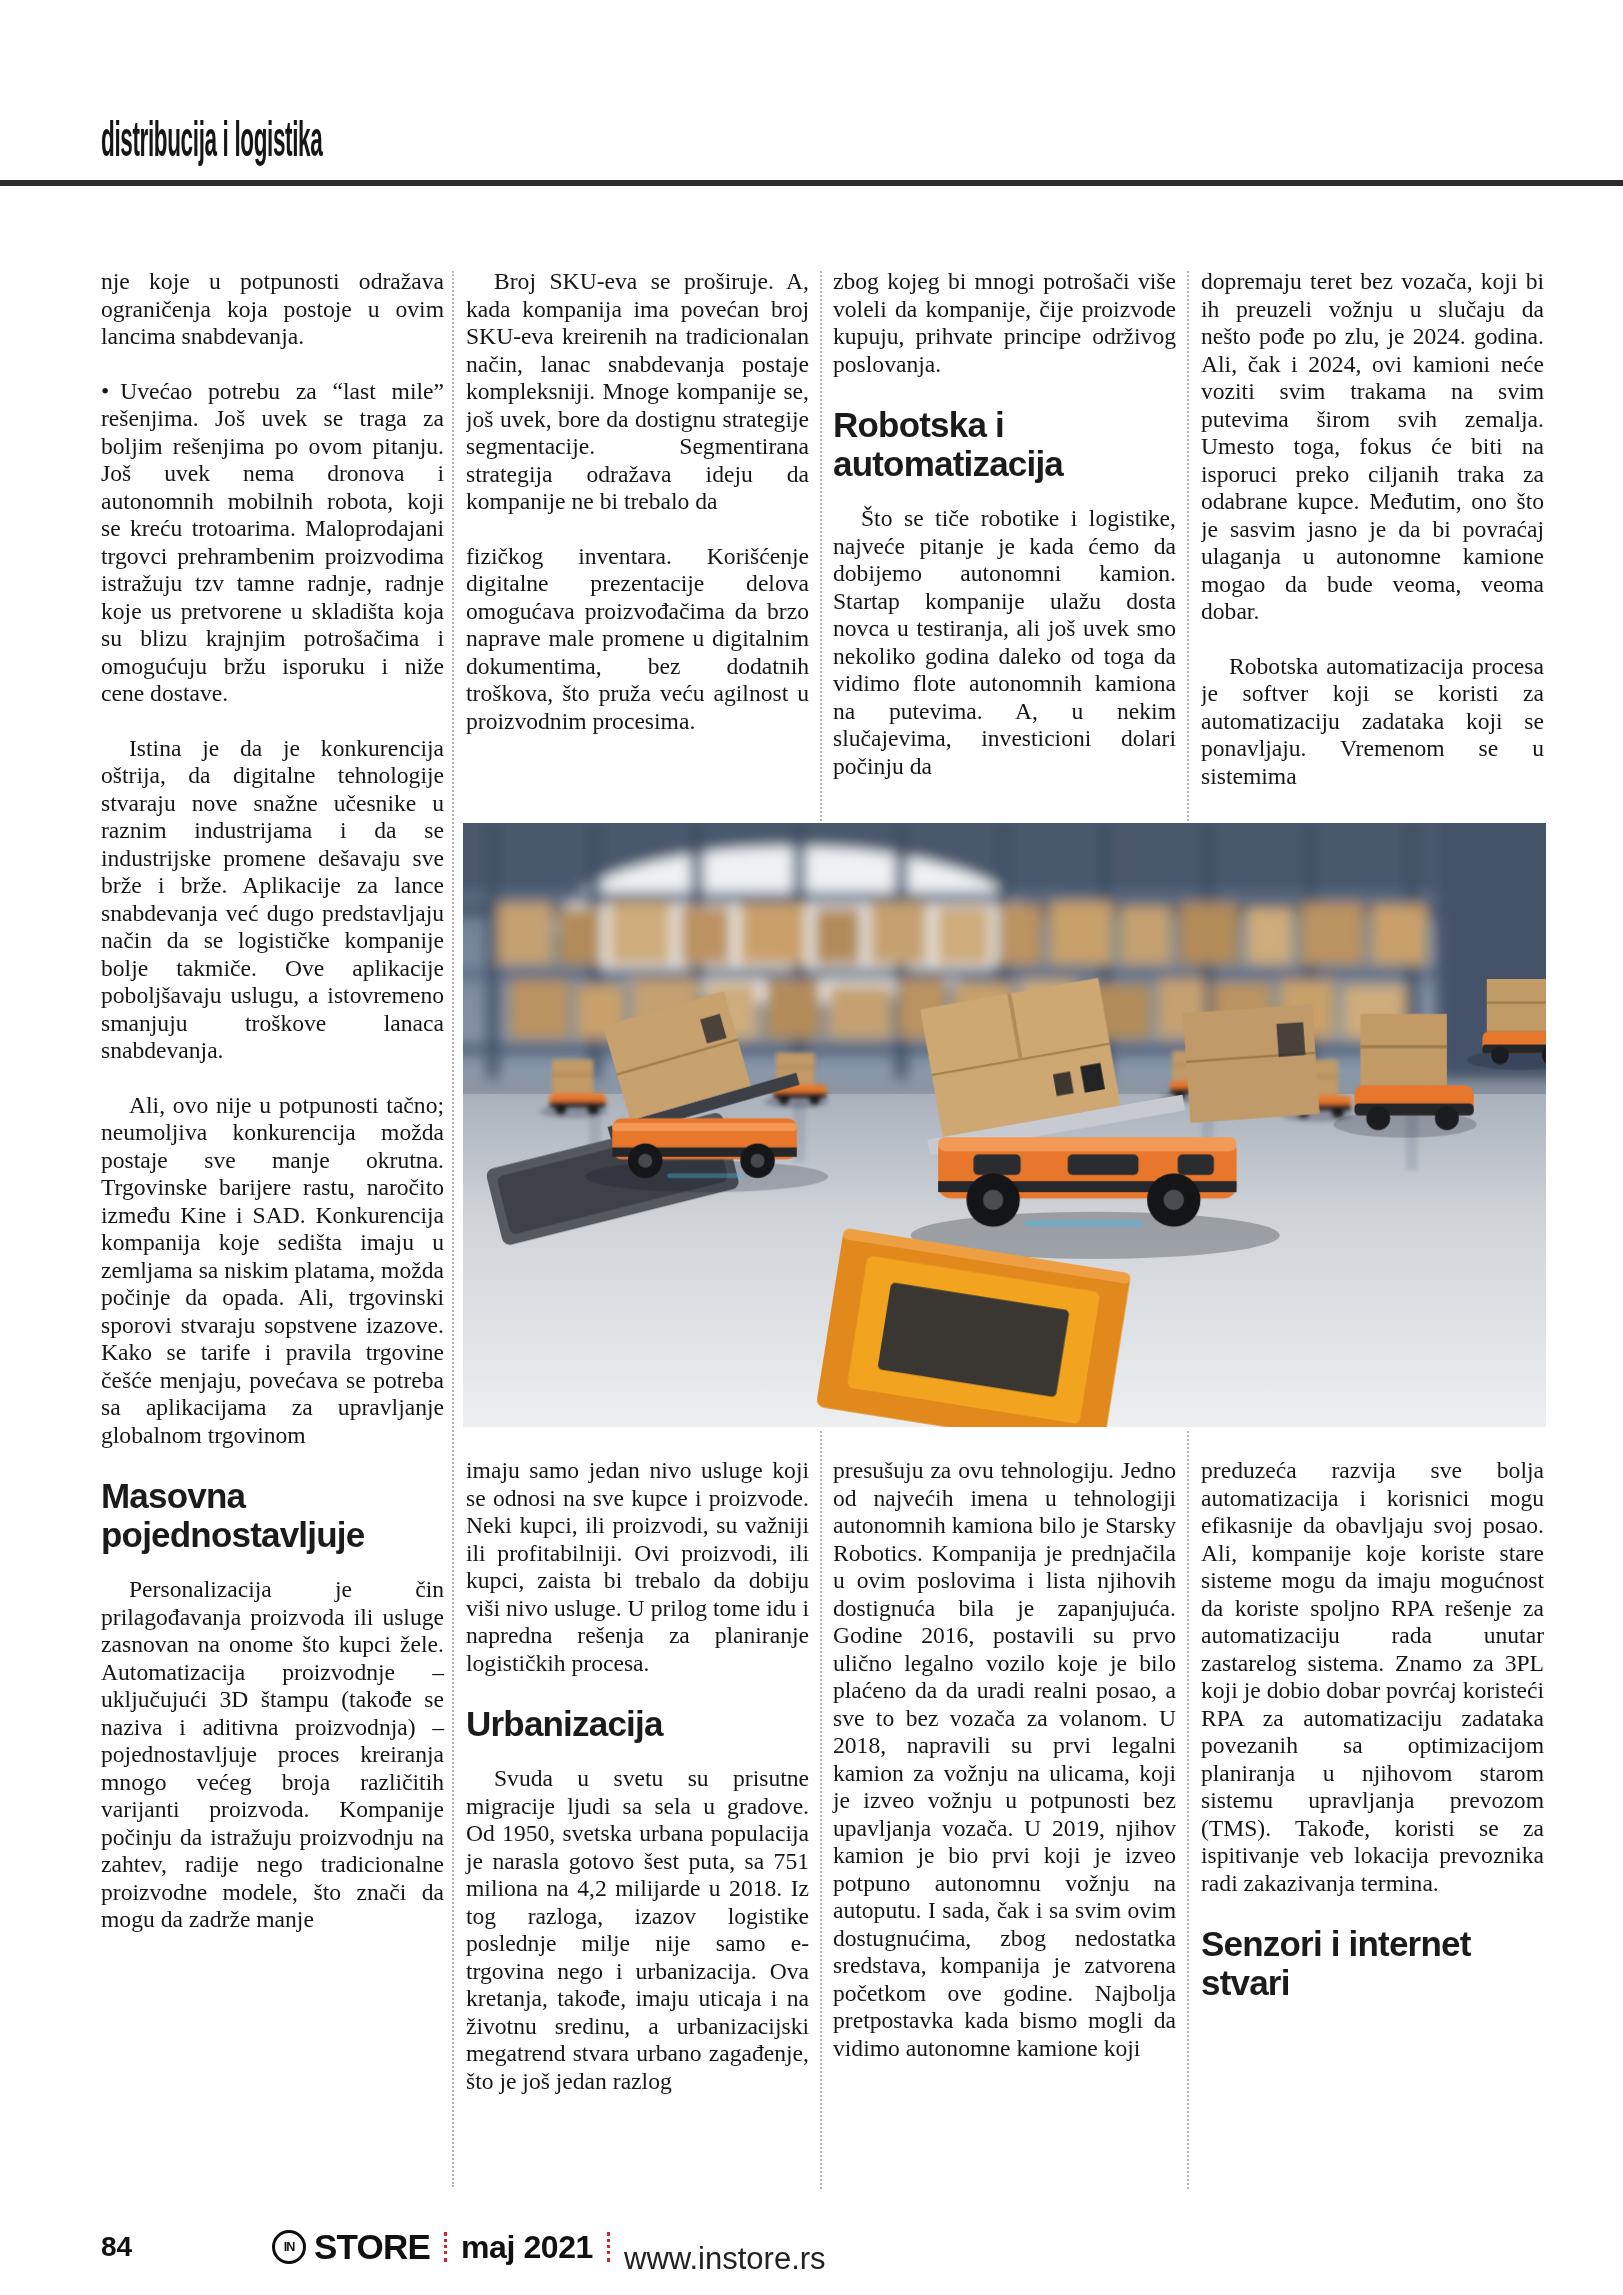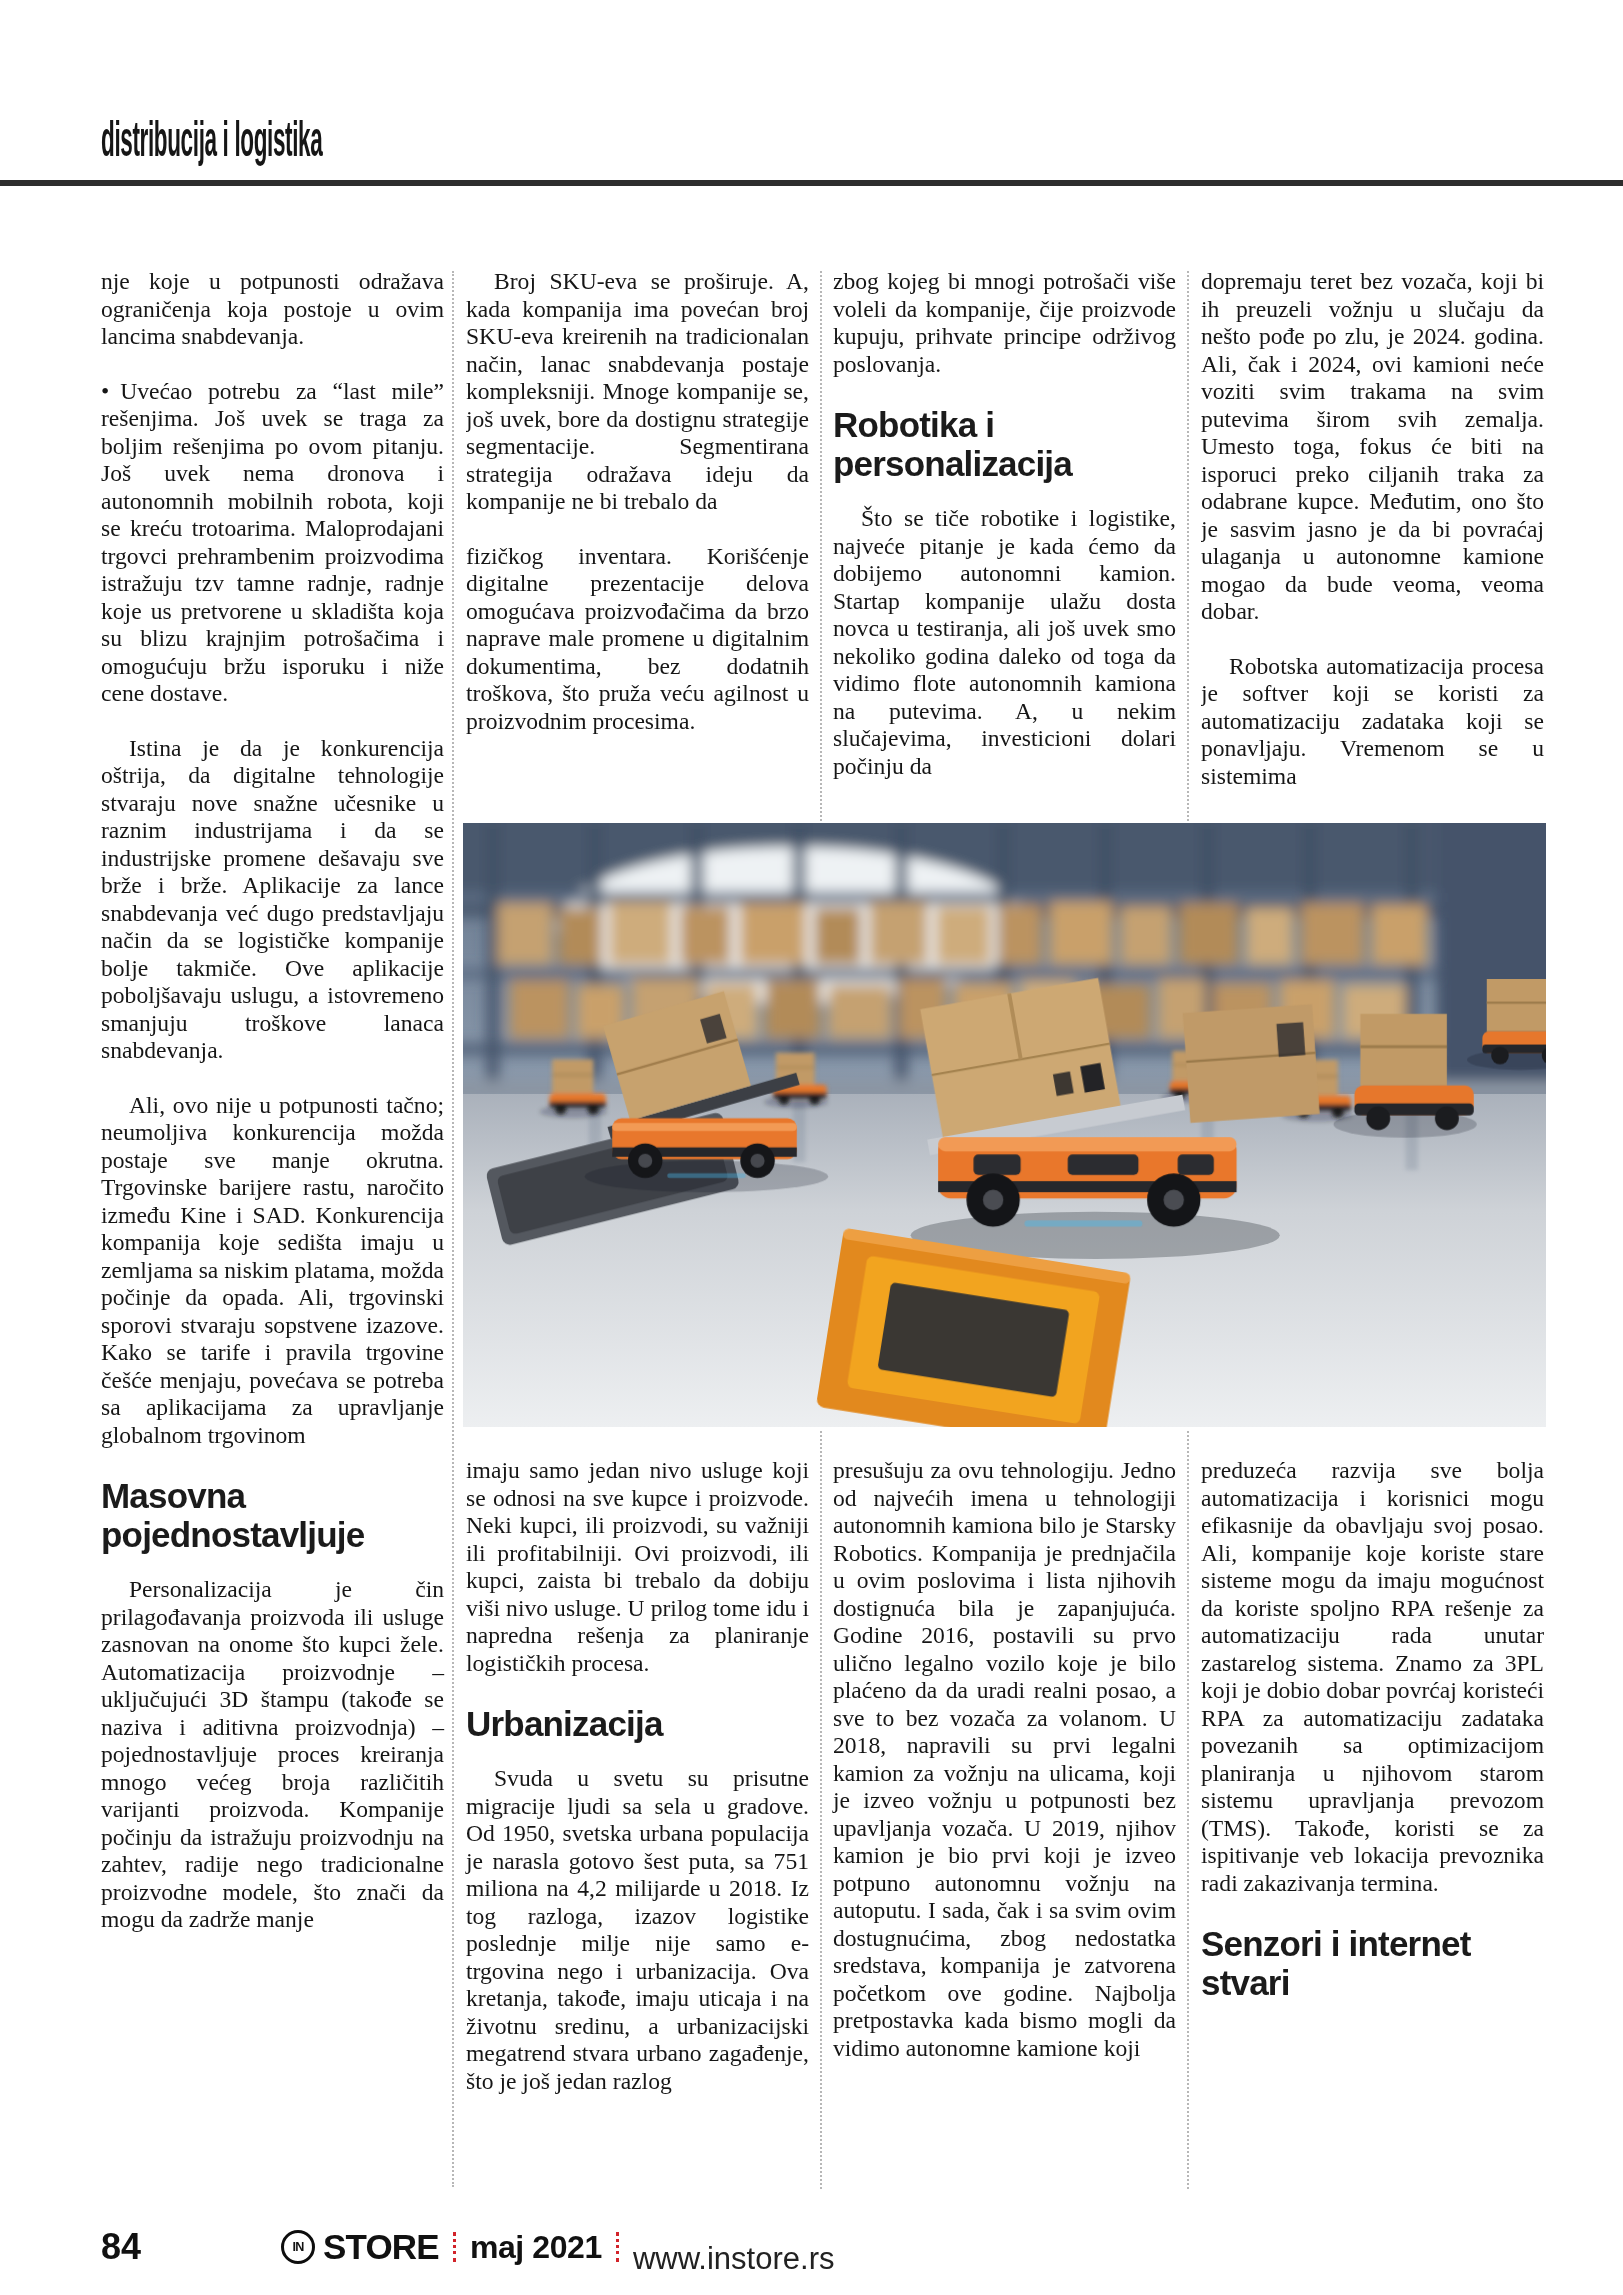--- a/index.html
+++ b/index.html
@@ -50,21 +50,21 @@
     position:absolute;left:463px;top:823px;width:1083px;height:604px;
     overflow:hidden;background:#aab2bd;
   }
   .photo svg{display:block;width:100%;height:100%;}
   
   .footer{
     position:absolute;left:101px;top:2222px;width:1443px;height:50px;
     display:flex;align-items:center;
     font-family:"Liberation Sans", sans-serif;color:#111;
   }
-  .page-number{font-weight:700;font-size:36px;}
+  .page-number{font-weight:700;font-size:28px;}
   .f-spacer{width:140px;}
   .logo-in-circle{
     width:28px;height:28px;border:3.1px solid #0d0d0d;border-radius:50%;
     display:flex;align-items:center;justify-content:center;
     font-weight:700;font-size:12.6px;letter-spacing:-0.8px;margin-right:7.9px;
   }
   .logo-store{font-weight:700;font-size:35px;letter-spacing:-0.8px;}
   .red-dots{
     height:30px;border-left:3.9px dotted #d2232a;margin:0 14px;
   }
@@ -95,21 +95,21 @@
     <p class="para indent">Broj SKU-eva se proširuje. A, kada kompanija ima povećan broj SKU-eva kreirenih na tradicionalan način, lanac snabdevanja postaje kompleksniji. Mnoge kompanije se, još uvek, bore da dostignu strategije segmentacije. Segmentirana strategija odražava ideju da kompanije ne bi trebalo da</p>
     <p class="para">fizičkog inventara. Korišćenje digitalne prezentacije delova omogućava proizvođačima da brzo naprave male promene u digitalnim dokumentima, bez dodatnih troškova, što pruža veću agilnost u proizvodnim procesima.</p>
   </div>
 <div class="colseg" id="col2b">
     <p class="para">imaju samo jedan nivo usluge koji se odnosi na sve kupce i proizvode. Neki kupci, ili proizvodi, su važniji ili profitabilniji. Ovi proizvodi, ili kupci, zaista bi trebalo da dobiju viši nivo usluge. U prilog tome idu i napredna rešenja za planiranje logističkih procesa.</p>
     <h2 class="heading">Urbanizacija</h2>
     <p class="para indent">Svuda u svetu su prisutne migracije ljudi sa sela u gradove. Od 1950, svetska urbana populacija je narasla gotovo šest puta, sa 751 miliona na 4,2 milijarde u 2018. Iz tog razloga, izazov logistike poslednje milje nije samo e-trgovina nego i urbanizacija. Ova kretanja, takođe, imaju uticaja i na životnu sredinu, a urbanizacijski megatrend stvara urbano zagađenje, što je još jedan razlog</p>
   </div>
 <div class="colseg clip" id="col3a">
     <p class="para">zbog kojeg bi mnogi potrošači više voleli da kompanije, čije proizvode kupuju, prihvate principe održivog poslovanja.</p>
-    <h2 class="heading">Robotika i personalizacija</h2>
+    <h2 class="heading">Robotska i automatizacija</h2>
     <p class="para indent">Što se tiče robotike i logistike, najveće pitanje je kada ćemo da dobijemo autonomni kamion. Startap kompanije ulažu dosta novca u testiranja, ali još uvek smo nekoliko godina daleko od toga da vidimo flote autonomnih kamiona na putevima. A, u nekim slučajevima, investicioni dolari počinju da</p>
   </div>
 <div class="colseg" id="col3b">
     <p class="para">presušuju za ovu tehnologiju. Jedno od najvećih imena u tehnologiji autonomnih kamiona bilo je Starsky Robotics. Kompanija je prednjačila u ovim poslovima i lista njihovih dostignuća bila je zapanjujuća. Godine 2016, postavili su prvo ulično legalno vozilo koje je bilo plaćeno da da uradi realni posao, a sve to bez vozača za volanom. U 2018, napravili su prvi legalni kamion za vožnju na ulicama, koji je izveo vožnju u potpunosti bez upavljanja vozača. U 2019, njihov kamion je bio prvi koji je izveo potpuno autonomnu vožnju na autoputu. I sada, čak i sa svim ovim dostugnućima, zbog nedostatka sredstava, kompanija je zatvorena početkom ove godine. Najbolja pretpostavka kada bismo mogli da vidimo autonomne kamione koji</p>
   </div>
 <div class="colseg clip" id="col4a">
     <p class="para">dopremaju teret bez vozača, koji bi ih preuzeli vožnju u slučaju da nešto pođe po zlu, je 2024. godina. Ali, čak i 2024, ovi kamioni neće voziti svim trakama na svim putevima širom svih zemalja. Umesto toga, fokus će biti na isporuci preko ciljanih traka za odabrane kupce. Međutim, ono što je sasvim jasno je da bi povraćaj ulaganja u autonomne kamione mogao da bude veoma, veoma dobar.</p>
     <p class="para indent">Robotska automatizacija procesa je softver koji se koristi za automatizaciju zadataka koji se ponavljaju. Vremenom se u sistemima</p>
   </div>
 <div class="colseg" id="col4b">

